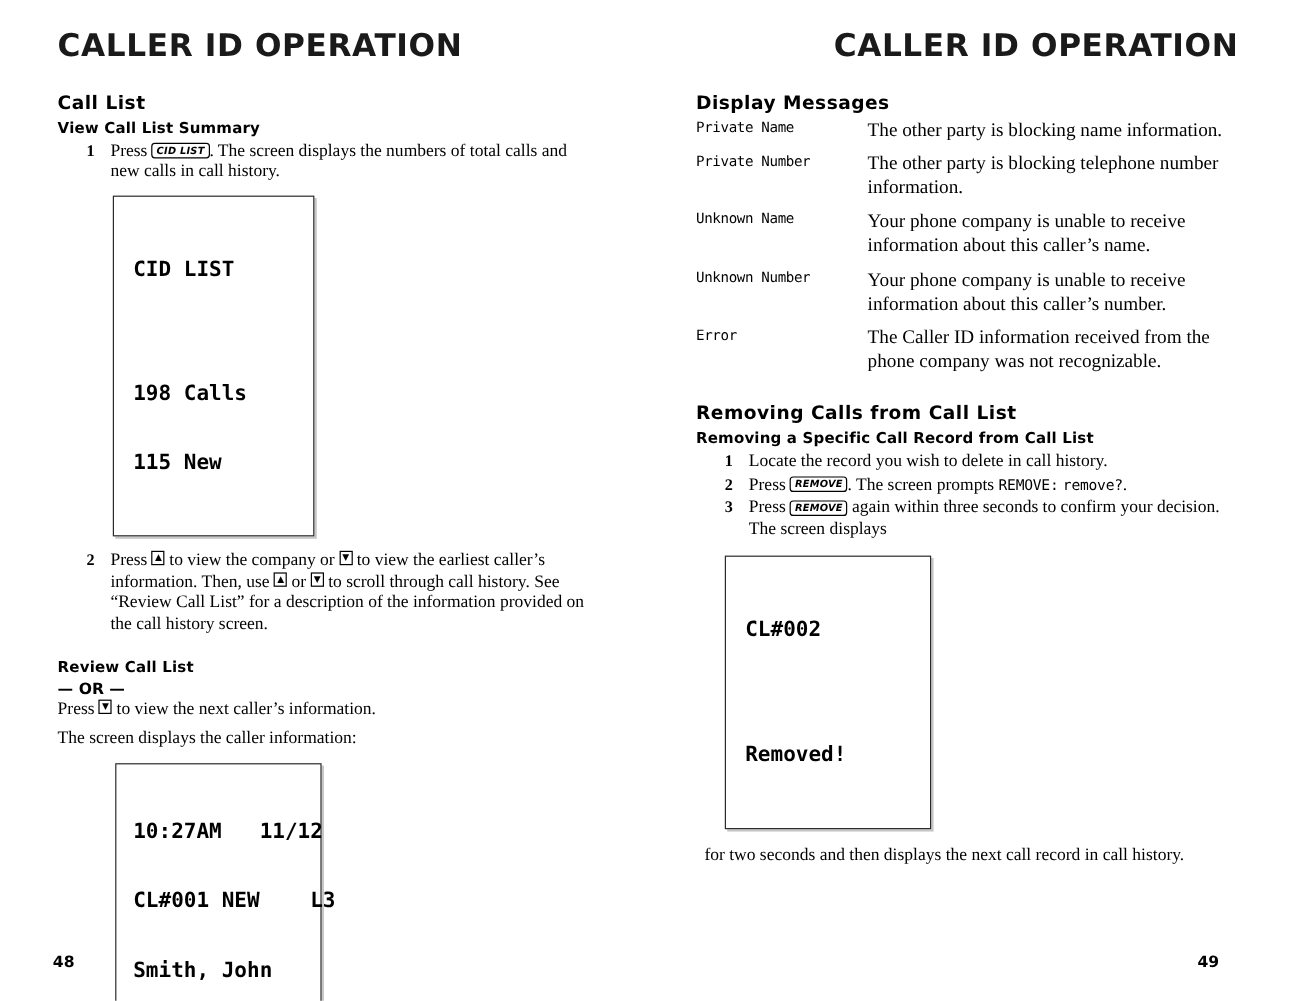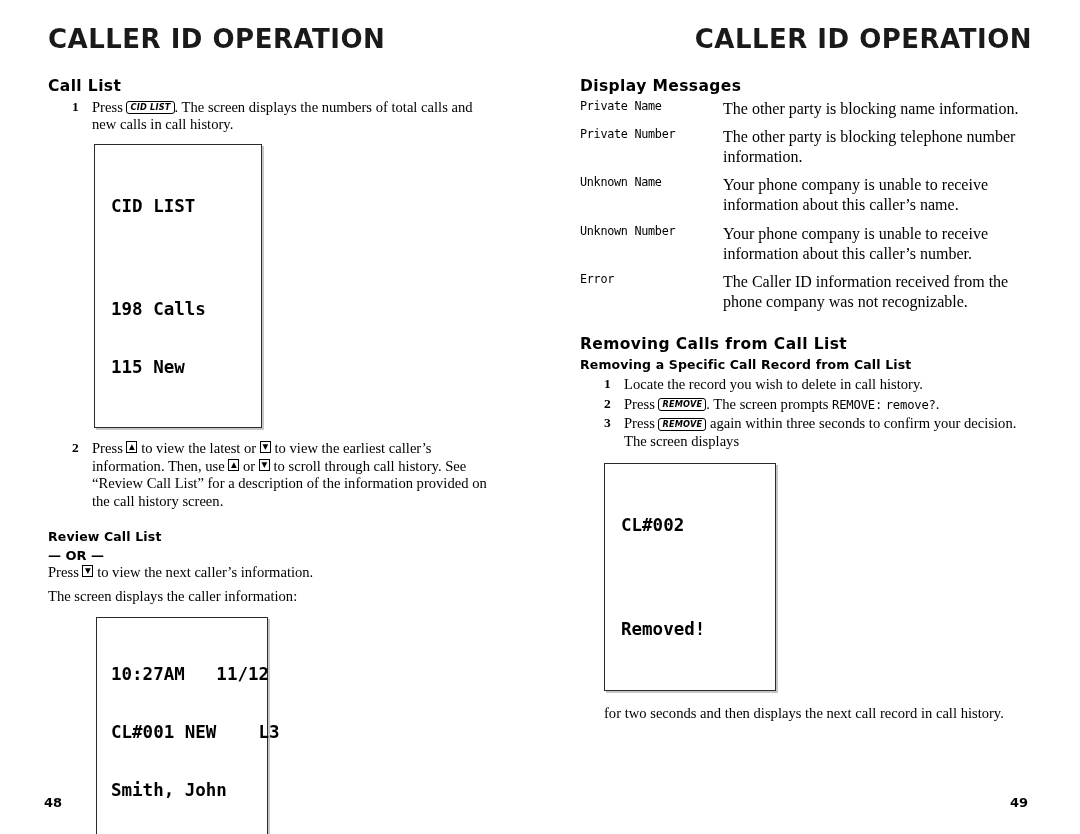--- a/index.html
+++ b/index.html
@@ -201,57 +201,58 @@
 
   
   .folio {
     position: absolute;
     bottom: 24px;
     font-family: "DejaVu Sans", sans-serif;
     font-weight: bold;
     font-size: 13px;
   }
   .folio-left  { left: 44px; }
-  .folio-right { right: 52px; }
+  .folio-right { right: 64px; }
   .blk-gap-md { height: 16px; }
   .blk-gap-lg { height: 26px; }
 </style>
 </head>
 <body>
 
 <div class="spread">
 
   <div class="page page-left">
 
     <h1 class="running-head">CALLER ID OPERATION</h1>
 
     <div class="blk-gap-lg"></div>
 
     <h2 class="sect">Call List</h2>
 
+    <h3 class="subsect">View Call List Summary</h3>
 
     <ol class="steps">
       <li>
         <span class="num">1</span><span>Press</span>
         <span class="keycap">CID LIST</span><span>. The screen displays the numbers of total calls and new calls in call history.</span>
       </li>
     </ol>
 
     <div class="lcd lcd-cidlist">
       <div class="line">CID LIST</div>
       <div class="gap"></div>
       <div class="line">198 Calls</div>
       <div class="line">115 New</div>
     </div>
 
     <ol class="steps">
       <li>
         <span class="num">2</span><span>Press</span>
         <span class="arrowkey">▲</span>
-        <span>to view the latest or</span>
+        <span>to view the company or</span>
         <span class="arrowkey">▼</span>
         <span>to view the earliest caller’s information. Then, use</span>
         <span class="arrowkey">▲</span>
         <span>or</span>
         <span class="arrowkey">▼</span>
         <span>to scroll through call history.  See “Review Call List” for a description of the information provided on the call history screen.</span>
       </li>
     </ol>
 
     <div class="blk-gap-md"></div>
@@ -334,18 +335,18 @@
         <span>again within three seconds to confirm your decision. The screen displays</span>
       </li>
     </ol>
 
     <div class="lcd lcd-removed">
       <div class="line">CL#002</div>
       <div class="gap"></div>
       <div class="line">Removed!</div>
     </div>
 
-    <p class="body" style="margin-left:24px;">for two seconds and then displays the next call record in call history.</p>
+    <p class="body" style="margin-left:7px;">for two seconds and then displays the next call record in call history.</p>
 
     <div class="folio folio-right">49</div>
   </div>
 
 </div>
 
 </body></html>

